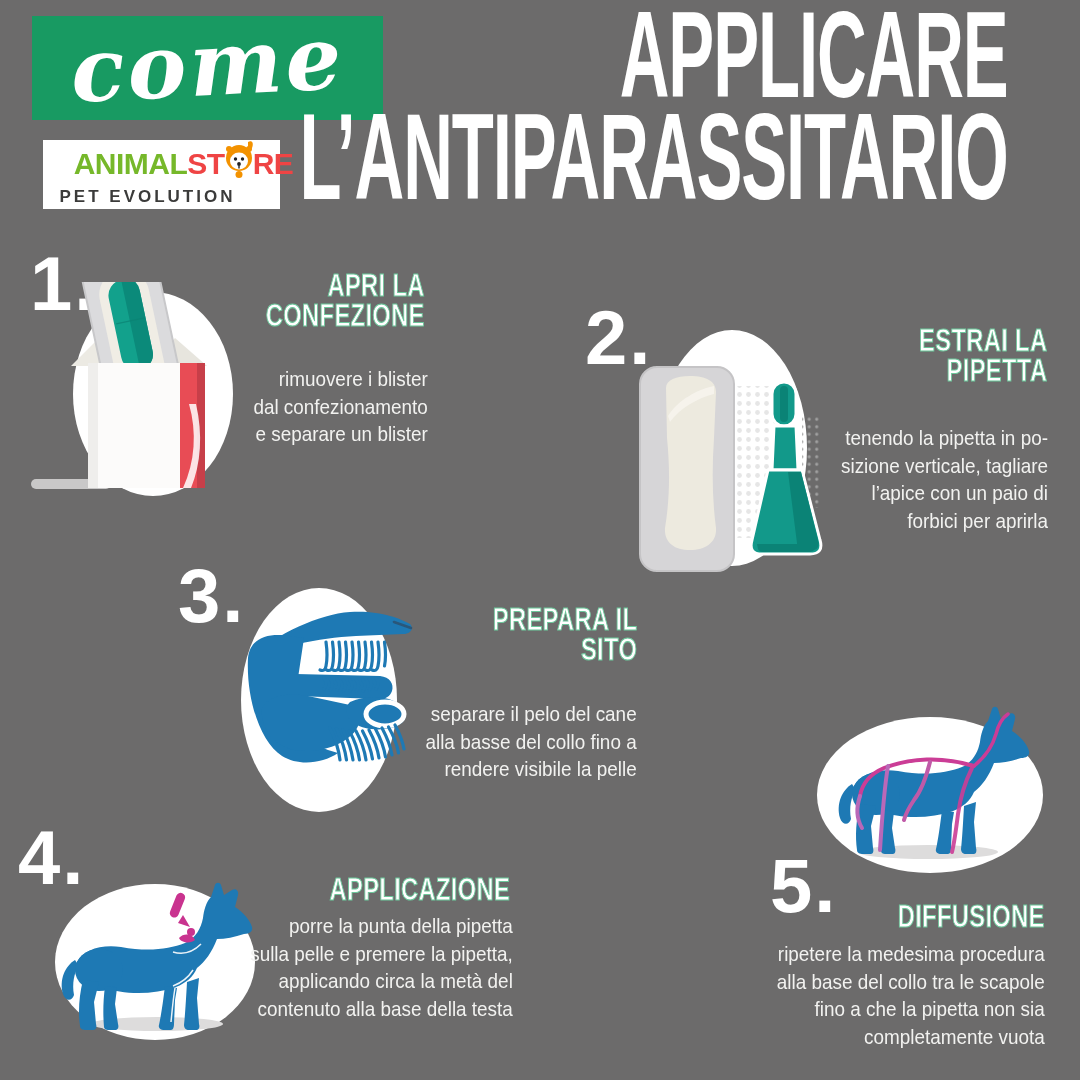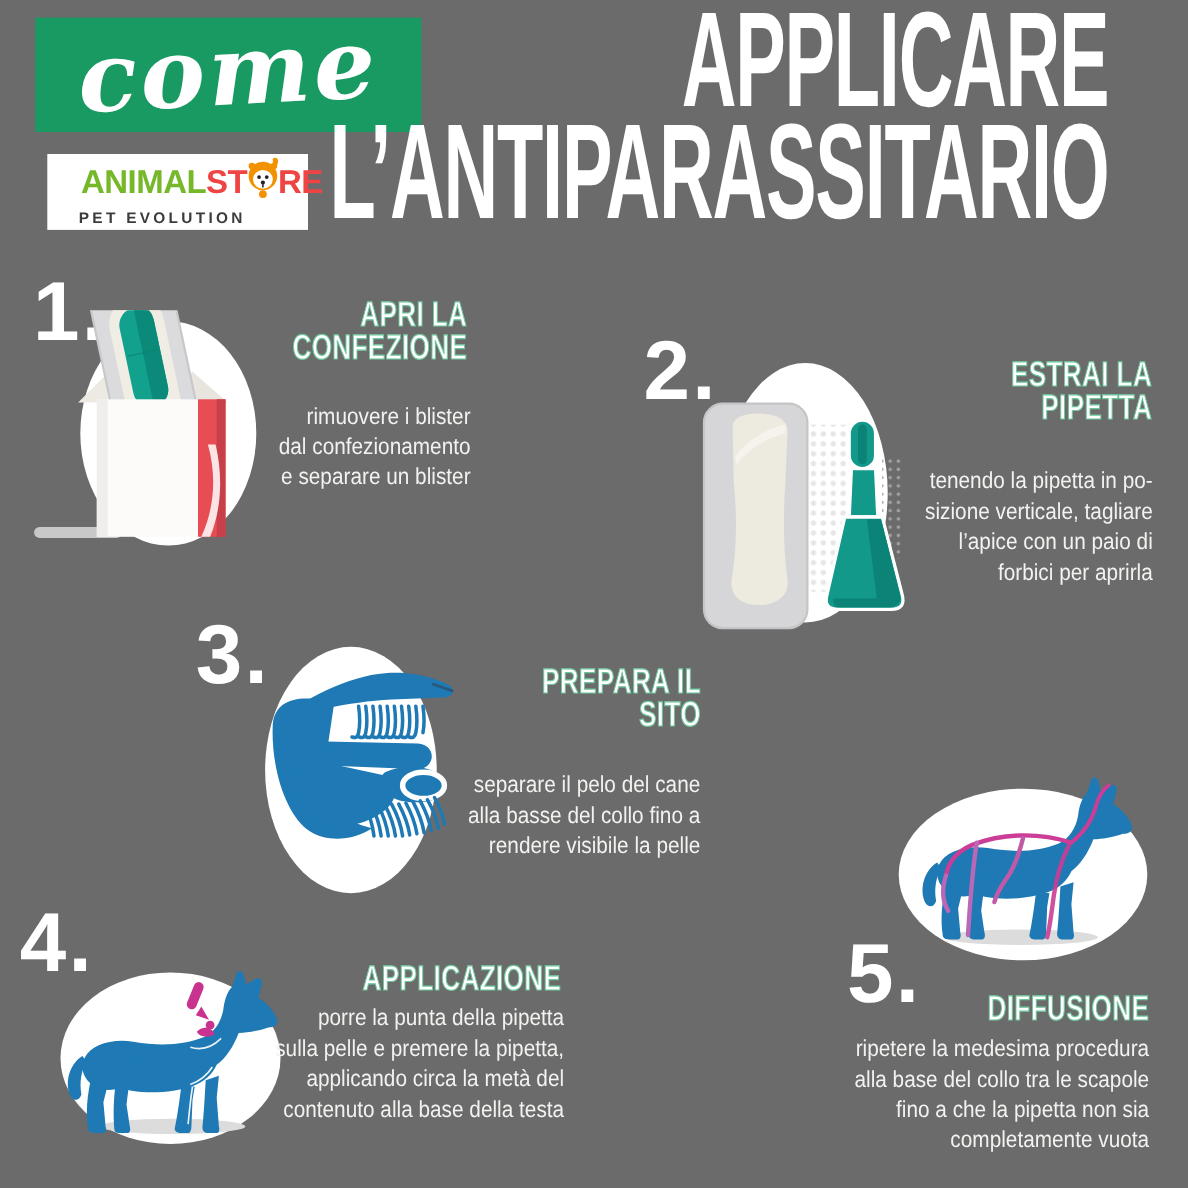--- a/index.html
+++ b/index.html
@@ -15,21 +15,21 @@
     transform:rotate(-3deg); padding-bottom:8px; }
 
   .logo-box { position:absolute; left:43px; top:140px; width:237px; height:69px;
     background:#ffffff; display:flex; flex-direction:column; align-items:center;
     justify-content:center; }
   .logo-word { display:flex; align-items:center; font-weight:700; font-size:30px;
     line-height:1; letter-spacing:-0.5px;margin-left:44px; }
   .logo-animal { color:#76b82a; }
   .logo-st, .logo-re { color:#ef4444; }
   .logo-dog { display:inline-block; margin:0 -1px; position:relative; top:-2px; }
-  .logo-tagline { font-size:14px; font-weight:700; letter-spacing:3px; color:#3b3b3a;
+  .logo-tagline { font-size:17px; font-weight:700; letter-spacing:3px; color:#3b3b3a;
     margin-top:2px; transform:translateX(-14px); }
 
   .title { position:absolute; top:4px; right:72px; text-align:right; color:#ffffff;
     font-weight:700; }
   .title-line { font-size:123px; line-height:102px; white-space:nowrap;
     letter-spacing:-2px; transform:scaleX(0.56); transform-origin:100% 0; }
 
   
   .step-number { position:absolute; font-size:76px; font-weight:700; color:#ffffff;
     line-height:1; letter-spacing:2px; }

